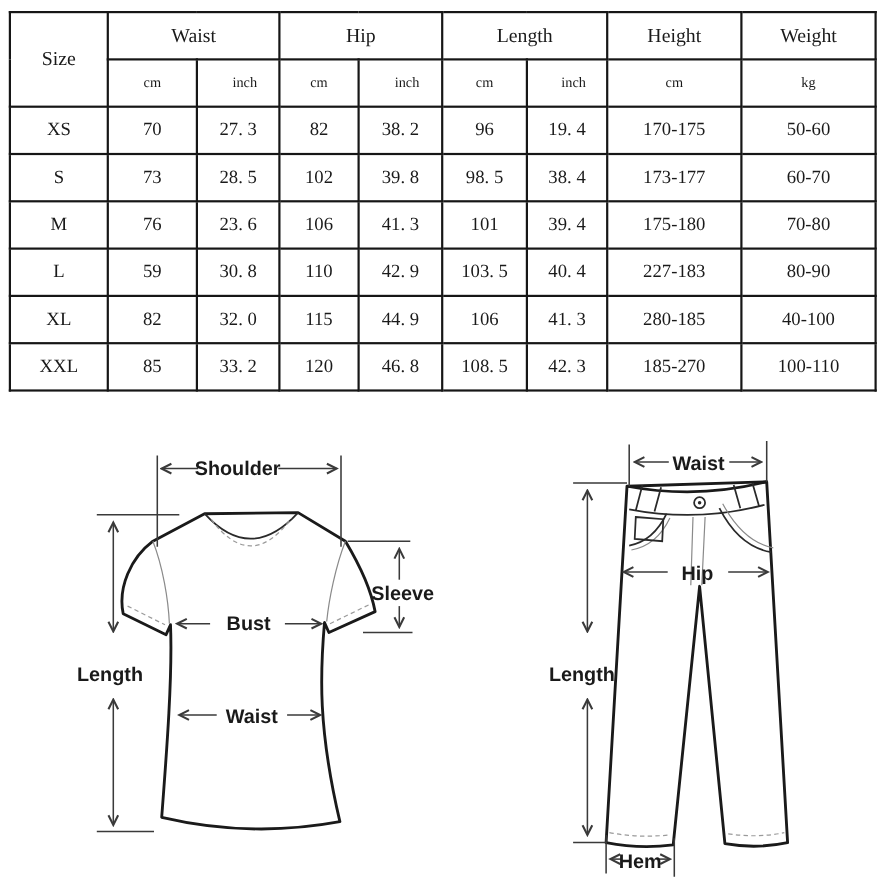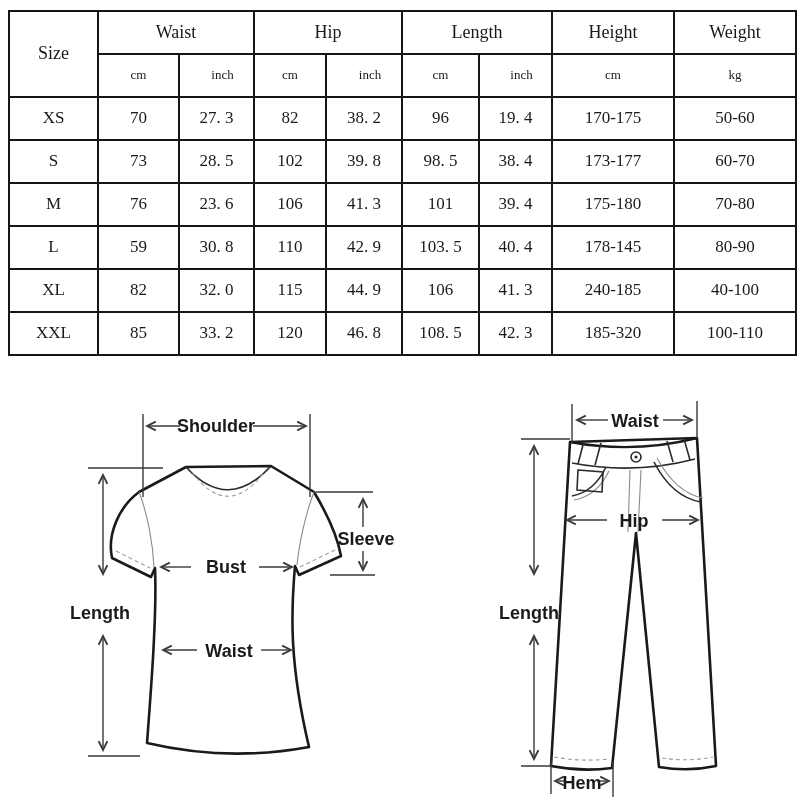--- a/index.html
+++ b/index.html
@@ -108,43 +108,43 @@
         <td>70-80</td>
       </tr>
       <tr>
         <td>L</td>
         <td>59</td>
         <td>30. 8</td>
         <td>110</td>
         <td>42. 9</td>
         <td>103. 5</td>
         <td>40. 4</td>
-        <td>178-145</td>
+        <td>227-183</td>
         <td>80-90</td>
       </tr>
       <tr>
         <td>XL</td>
         <td>82</td>
         <td>32. 0</td>
         <td>115</td>
         <td>44. 9</td>
         <td>106</td>
         <td>41. 3</td>
-        <td>240-185</td>
+        <td>280-185</td>
         <td>40-100</td>
       </tr>
       <tr>
         <td>XXL</td>
         <td>85</td>
         <td>33. 2</td>
         <td>120</td>
         <td>46. 8</td>
         <td>108. 5</td>
         <td>42. 3</td>
-        <td>185-320</td>
+        <td>185-270</td>
         <td>100-110</td>
       </tr>
     </tbody>
 </table>
 
 <svg class="diagram" style="left:40px;top:390px" width="370" height="410" viewBox="40 390 370 410">
   <defs>
     <marker id="ah" viewBox="0 0 10 10" refX="8.5" refY="5" markerWidth="9" markerHeight="9" orient="auto-start-reverse">
       <path d="M1.5,1.5 L8.5,5 L1.5,8.5" fill="none" stroke="#3a3a3a" stroke-width="1.5"></path>
     </marker>

